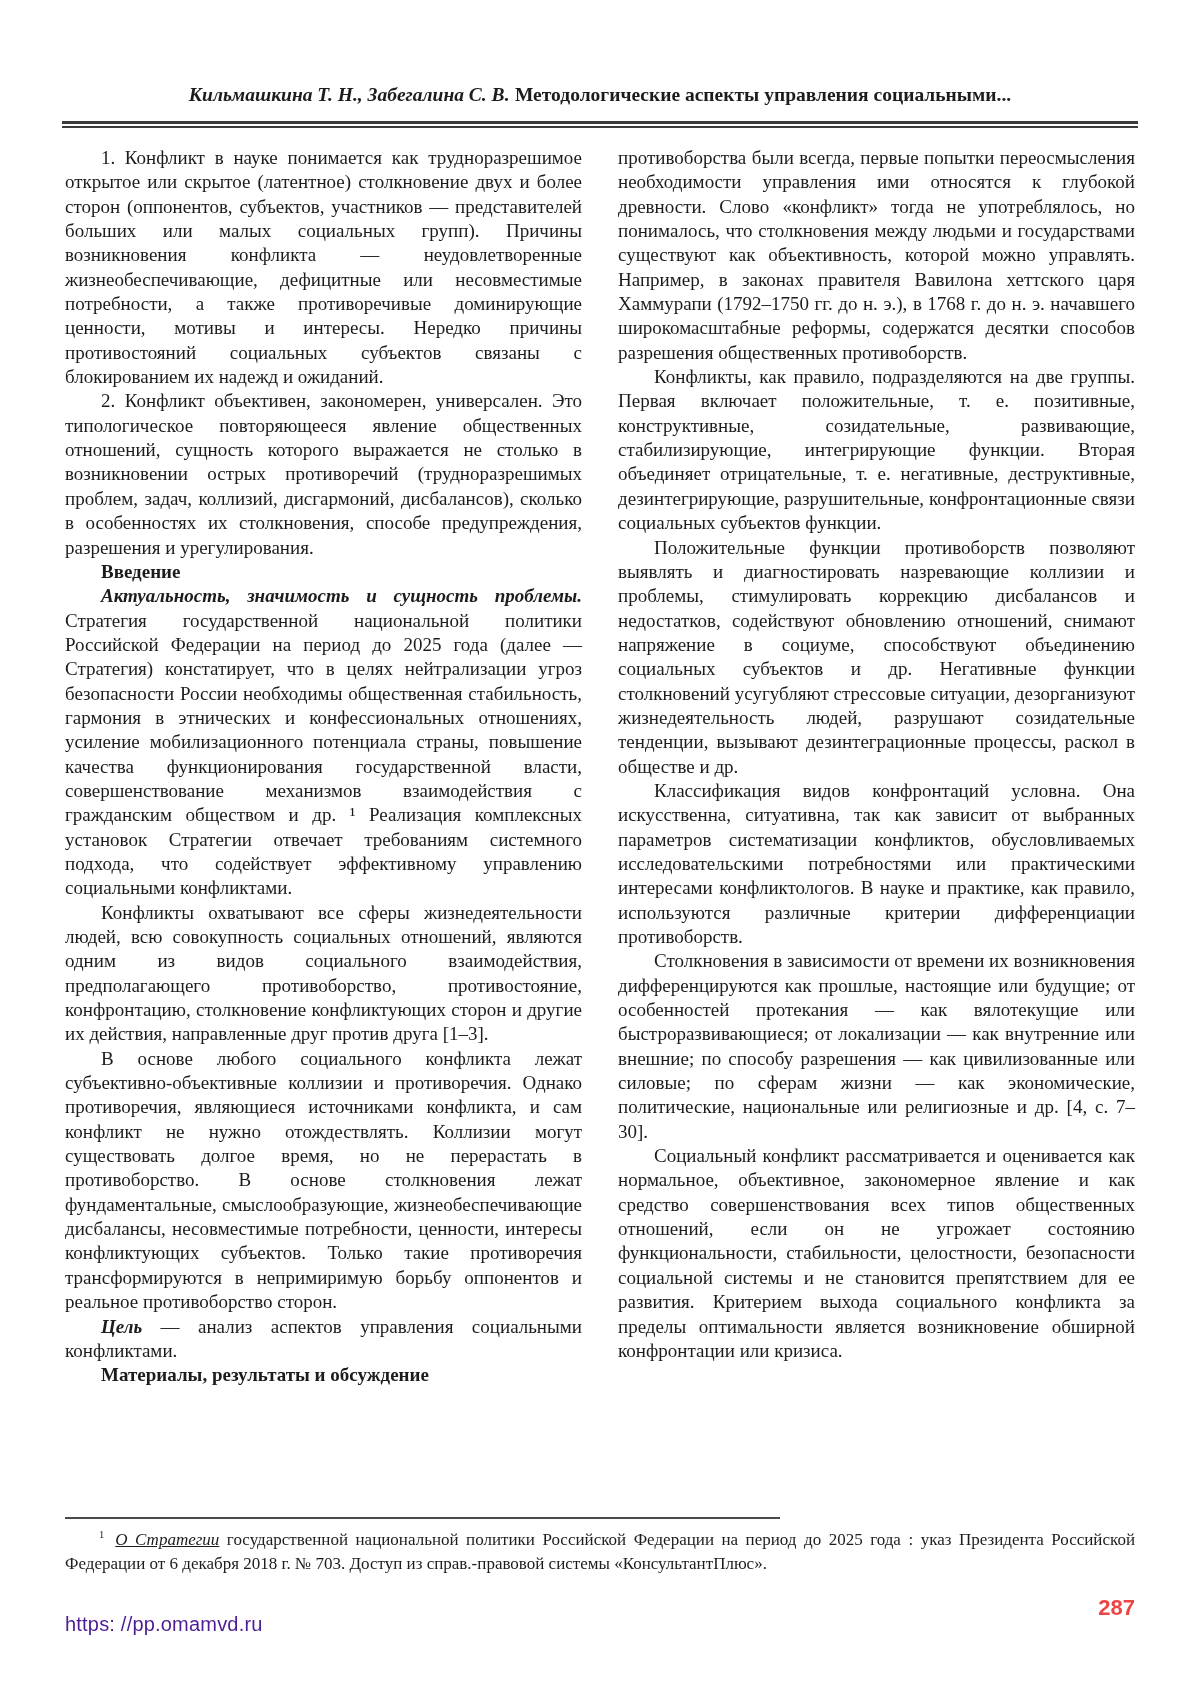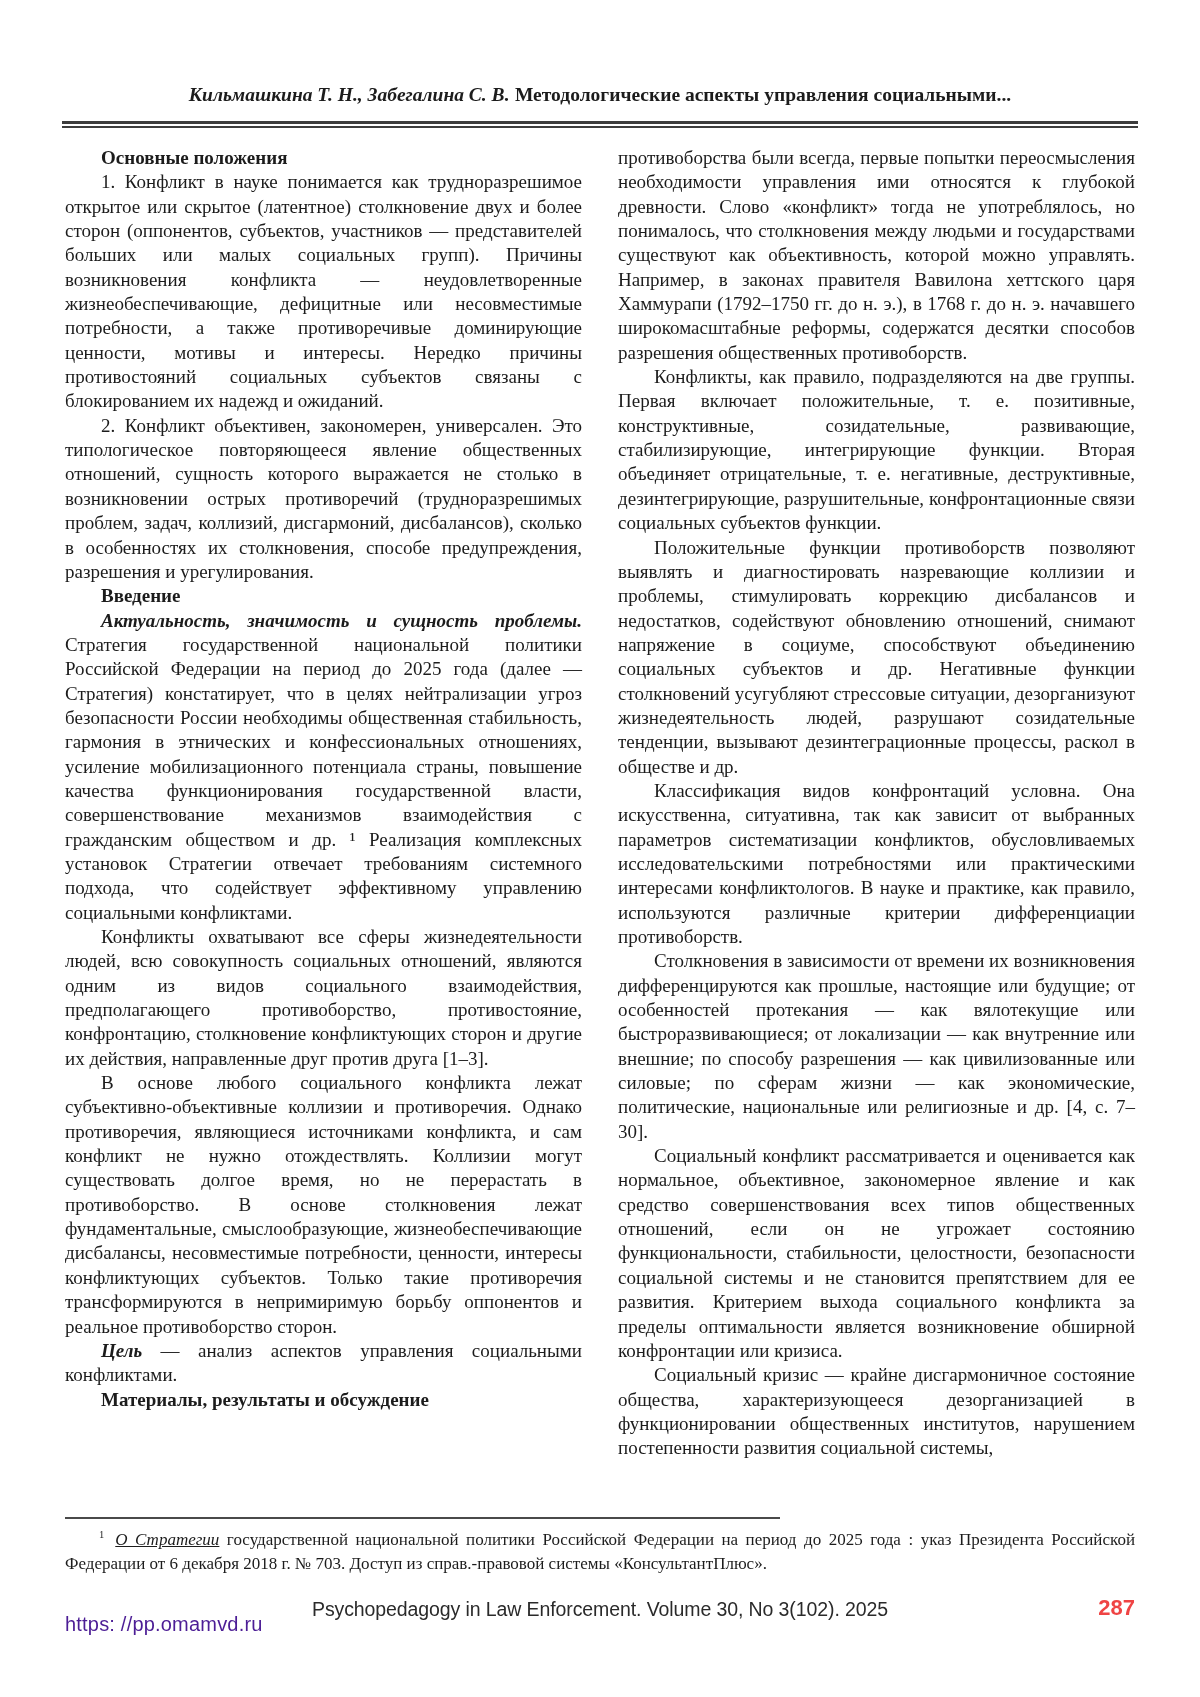--- a/index.html
+++ b/index.html
@@ -65,45 +65,42 @@
 <div class="page">
 
   <div class="header">
     <span class="authors">Кильмашкина Т. Н., Забегалина С. В.</span><span class="title">Методологические аспекты управления социальными...</span>
   </div>
   <div class="header-rule"></div>
 
   <div class="columns">
 
     <div class="col">
-      <p class="head">Основные положения</p>
       <p>1. Конфликт в науке понимается как трудноразрешимое открытое или скрытое (латентное) столкновение двух и более сторон (оппонентов, субъектов, участников — представителей больших или малых социальных групп). Причины возникновения конфликта — неудовлетворенные жизнеобеспечивающие, дефицитные или несовместимые потребности, а также противоречивые доминирующие ценности, мотивы и интересы. Нередко причины противостояний социальных субъектов связаны с блокированием их надежд и ожиданий.</p>
       <p>2. Конфликт объективен, закономерен, универсален. Это типологическое повторяющееся явление общественных отношений, сущность которого выражается не столько в возникновении острых противоречий (трудноразрешимых проблем, задач, коллизий, дисгармоний, дисбалансов), сколько в особенностях их столкновения, способе предупреждения, разрешения и урегулирования.</p>
       <p class="head">Введение</p>
       <p><span class="lead">Актуальность, значимость и сущность проблемы.</span><span> Стратегия государственной национальной политики Российской Федерации на период до 2025 года (далее — Стратегия) констатирует, что в целях нейтрализации угроз безопасности России необходимы общественная стабильность, гармония в этнических и конфессиональных отношениях, усиление мобилизационного потенциала страны, повышение качества функционирования государственной власти, совершенствование механизмов взаимодействия с гражданским обществом и др.&nbsp;¹ Реализация комплексных установок Стратегии отвечает требованиям системного подхода, что содействует эффективному управлению социальными конфликтами.</span></p>
       <p>Конфликты охватывают все сферы жизнедеятельности людей, всю совокупность социальных отношений, являются одним из видов социального взаимодействия, предполагающего противоборство, противостояние, конфронтацию, столкновение конфликтующих сторон и другие их действия, направленные друг против друга [1–3].</p>
       <p>В основе любого социального конфликта лежат субъективно-объективные коллизии и противоречия. Однако противоречия, являющиеся источниками конфликта, и сам конфликт не нужно отождествлять. Коллизии могут существовать долгое время, но не перерастать в противоборство. В основе столкновения лежат фундаментальные, смыслообразующие, жизнеобеспечивающие дисбалансы, несовместимые потребности, ценности, интересы конфликтующих субъектов. Только такие противоречия трансформируются в непримиримую борьбу оппонентов и реальное противоборство сторон.</p>
       <p><span class="lead">Цель</span><span> — анализ аспектов управления социальными конфликтами.</span></p>
       <p class="head">Материалы, результаты и обсуждение</p>
     </div>
 
     <div class="col">
       <p class="noindent">противоборства были всегда, первые попытки переосмысления необходимости управления ими относятся к глубокой древности. Слово «конфликт» тогда не употреблялось, но понималось, что столкновения между людьми и государствами существуют как объективность, которой можно управлять. Например, в законах правителя Вавилона хеттского царя Хаммурапи (1792–1750 гг. до н. э.), в 1768 г. до н. э. начавшего широкомасштабные реформы, содержатся десятки способов разрешения общественных противоборств.</p>
       <p>Конфликты, как правило, подразделяются на две группы. Первая включает положительные, т. е. позитивные, конструктивные, созидательные, развивающие, стабилизирующие, интегрирующие функции. Вторая объединяет отрицательные, т. е. негативные, деструктивные, дезинтегрирующие, разрушительные, конфронтационные связи социальных субъектов функции.</p>
       <p>Положительные функции противоборств позволяют выявлять и диагностировать назревающие коллизии и проблемы, стимулировать коррекцию дисбалансов и недостатков, содействуют обновлению отношений, снимают напряжение в социуме, способствуют объединению социальных субъектов и др. Негативные функции столкновений усугубляют стрессовые ситуации, дезорганизуют жизнедеятельность людей, разрушают созидательные тенденции, вызывают дезинтеграционные процессы, раскол в обществе и др.</p>
       <p>Классификация видов конфронтаций условна. Она искусственна, ситуативна, так как зависит от выбранных параметров систематизации конфликтов, обусловливаемых исследовательскими потребностями или практическими интересами конфликтологов. В науке и практике, как правило, используются различные критерии дифференциации противоборств.</p>
       <p>Столкновения в зависимости от времени их возникновения дифференцируются как прошлые, настоящие или будущие; от особенностей протекания — как вялотекущие или быстроразвивающиеся; от локализации — как внутренние или внешние; по способу разрешения — как цивилизованные или силовые; по сферам жизни — как экономические, политические, национальные или религиозные и др. [4, с. 7–30].</p>
       <p>Социальный конфликт рассматривается и оценивается как нормальное, объективное, закономерное явление и как средство совершенствования всех типов общественных отношений, если он не угрожает состоянию функциональности, стабильности, целостности, безопасности социальной системы и не становится препятствием для ее развития. Критерием выхода социального конфликта за пределы оптимальности является возникновение обширной конфронтации или кризиса.</p>
-      <p>Социальный кризис — крайне дисгармоничное состояние общества, характеризующееся дезорганизацией в функционировании общественных институтов, нарушением постепенности развития социальной системы,</p>
     </div>
 
   </div>
 
   <div class="footnote-rule"></div>
   <p class="footnote"><sup>1</sup><span class="fn-lead">О Стратегии</span><span> государственной национальной политики Российской Федерации на период до 2025 года : указ Президента Российской Федерации от 6 декабря 2018 г. № 703. Доступ из справ.-правовой системы «КонсультантПлюс».</span></p>
 
   <div class="footer">
     <a href="#" class="f-url">https: //pp.omamvd.ru</a>
-    <div class="f-journal">Psychopedagogy in Law Enforcement. Volume 30, No 3(102). 2025</div>
     <div class="f-page">287</div>
   </div>
 
 </div>
 
 </body></html>

